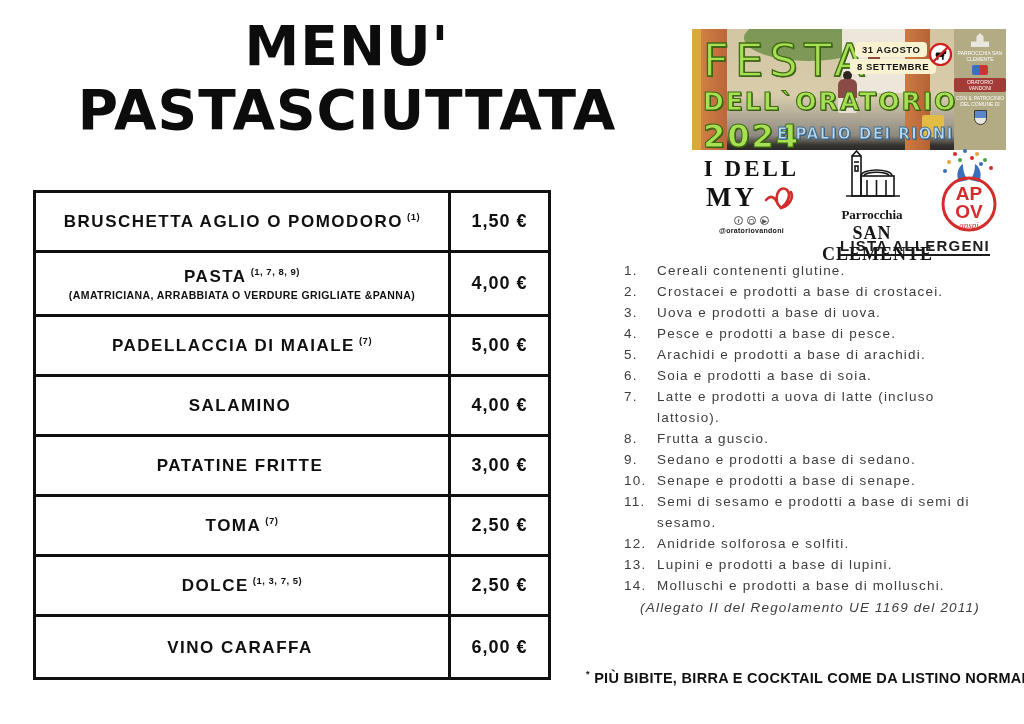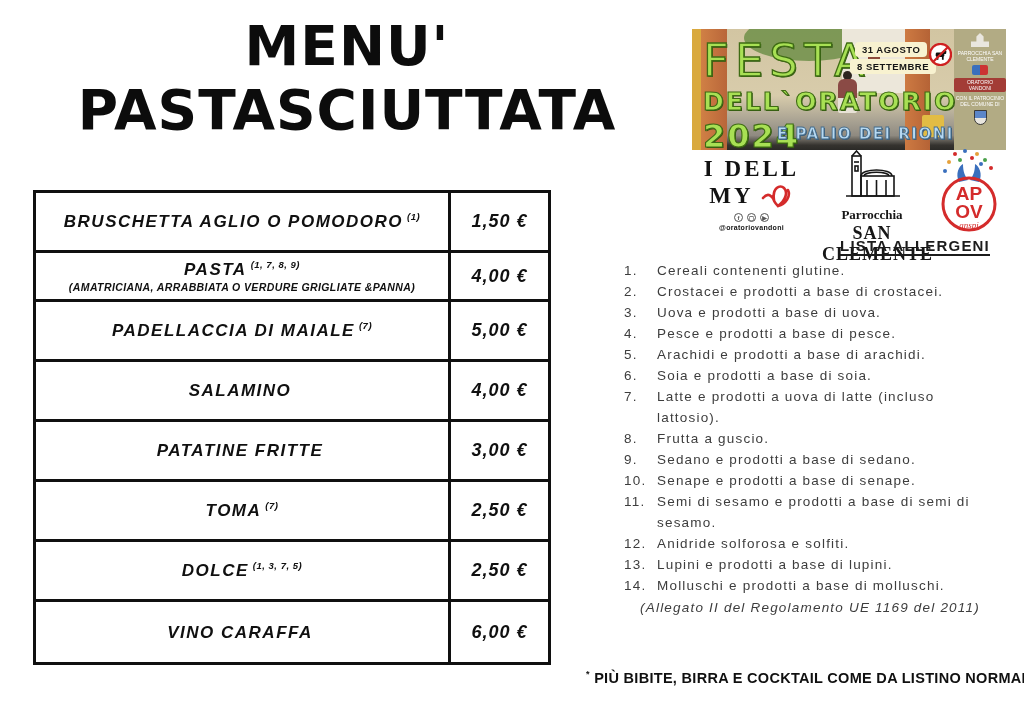--- a/index.html
+++ b/index.html
@@ -7,22 +7,22 @@
   body { font-family:"Liberation Sans", sans-serif; background:#ffffff; position:relative; overflow:hidden; }
   .page { position:absolute; inset:0; background:#fff; }
 
   
   .title { position:absolute; left:30px; top:14px; width:634px; text-align:center;
            font-family:"DejaVu Sans", sans-serif; font-weight:900; color:#0c0c0c;
            font-size:55px; line-height:64px; letter-spacing:1px; }
 
   
   .menu-table { position:absolute; left:33px; top:190px; width:518px; border:3px solid #101010; background:#fff; }
-  .menu-row { display:flex; height:60px; border-bottom:3px solid #101010;font-style:italic; }
-  .menu-row.tall { height:49px;justify-content:space-between; }
+  .menu-row { display:flex; height:60px; border-bottom:3px solid #101010; }
+  .menu-row.tall { height:64px;justify-content:space-between; }
   .menu-row:last-child { border-bottom:none; }
   .cell-name { flex:1; display:flex; flex-direction:column; align-items:center; justify-content:center;
                font-weight:bold; color:#101010; font-size:17px; letter-spacing:1.5px; text-align:center; padding:0 8px; }
   .cell-name sup { font-size:9.5px; letter-spacing:0.5px; vertical-align:super; margin-left:4px; }
   .name-line { white-space:nowrap; }
   .sub-line { font-size:10.5px; letter-spacing:0.4px; margin-top:2px; }
   .cell-price { width:100px; border-left:3px solid #101010; display:flex; align-items:center; justify-content:center;
                 font-weight:bold; font-size:18px; letter-spacing:1px; color:#101010; }
 
   
@@ -63,21 +63,21 @@
   .b-badge { position:absolute; background:#f8f2d0; color:#151515; font-weight:bold; font-size:9.5px;
              letter-spacing:0.5px; padding:2px 7px; border-radius:4px; white-space:nowrap; }
   .b-badge1 { left:163px; top:13px; }
   .b-badge2 { left:158px; top:30px; }
   .b-nodog { position:absolute; left:237px; top:14px; width:23px; height:23px; }
 
   
   .logo-ilovemy { position:absolute; left:694px; top:156px; width:115px; text-align:center;
                   font-family:"Liberation Serif", serif; font-weight:bold; color:#121212; }
   .ilm-l1 { font-size:23px; letter-spacing:3px; }
-  .ilm-l2 { font-size:23px; letter-spacing:3px; display:flex; align-items:center; justify-content:center; gap:6px; }
+  .ilm-l2 { font-size:27px; letter-spacing:3px; display:flex; align-items:center; justify-content:center; gap:6px; }
   .ilm-social { display:flex; justify-content:center; gap:4px; margin-top:3px; }
   .ilm-social .sicon { width:9px; height:9px; border-radius:50%; border:1px solid #555; color:#555;
                        font-family:"Liberation Sans", sans-serif; font-size:6px; line-height:9px; text-align:center; }
   .ilm-handle { font-family:"Liberation Sans", sans-serif; font-size:7px; font-weight:bold; letter-spacing:0.3px; margin-top:2px; }
 
   .logo-church { position:absolute; left:822px; top:150px; width:100px; text-align:center; color:#161616; }
   .church-name1 { font-family:"Liberation Serif", serif; font-weight:bold; font-size:13px; margin-top:1px; }
   .church-name2 { font-family:"Liberation Serif", serif; font-weight:bold; font-size:18px; letter-spacing:1px; }
 
   .logo-apov { position:absolute; left:933px; top:148px; width:72px; text-align:center; }

